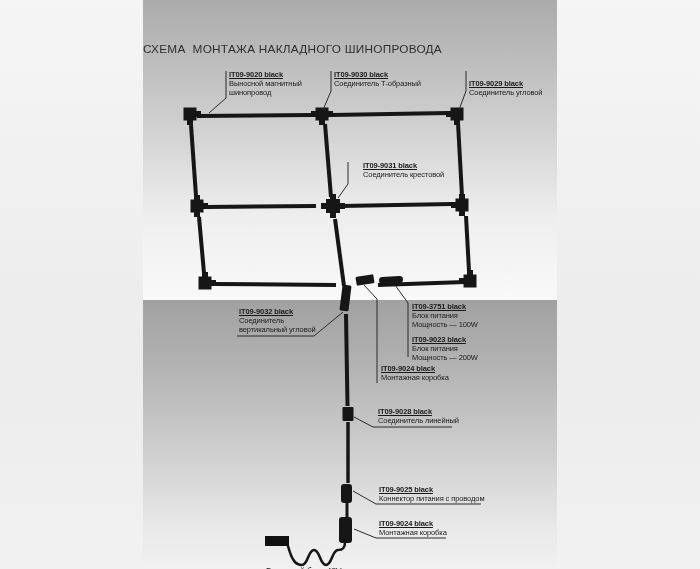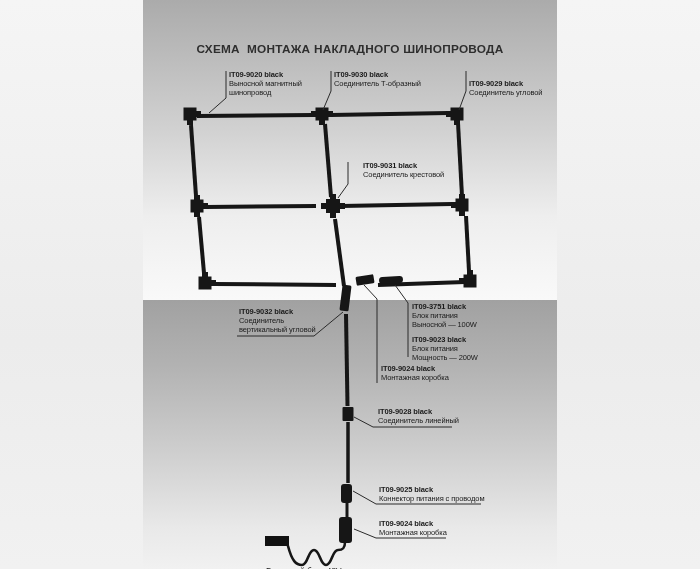--- a/index.html
+++ b/index.html
@@ -11,29 +11,29 @@
   .photo-upper{
     position:absolute;left:143px;top:0;width:414px;height:300px;
     background:linear-gradient(180deg,#ababab 0%,#b9b9b9 16%,#d2d2d2 44%,#eeeeee 72%,#f9f9f9 100%);
   }
   .photo-lower{
     position:absolute;left:143px;top:300px;width:414px;height:269px;
     background:linear-gradient(180deg,#a1a1a1 0%,#b2b2b2 24%,#cdcdcd 55%,#e9e9e9 85%,#f1f1f1 100%);
   }
   .art{position:absolute;left:0;top:0;}
   .title{
-    position:absolute;left:143px;top:16px;width:414px;text-align:center;
-    color:#2e2e2e;font-weight:bold;font-size:11.8px;line-height:13.5px;
+    position:absolute;left:143px;top:16px;width:414px;text-align:left;
+    color:#2e2e2e;font-weight:normal;font-size:11.8px;line-height:13.5px;
     letter-spacing:.25px;white-space:pre;
   }
   .lbl{
     position:absolute;font-size:7.5px;line-height:9px;letter-spacing:-.1px;
     color:#1a1a1a;white-space:nowrap;
   }
-  .lbl .part{font-weight:bold;}
+  .lbl .part{font-weight:bold;text-decoration:underline;}
   .remote-lbl{
     position:absolute;left:266px;top:526px;font-size:8.3px;color:#151515;
     letter-spacing:0;white-space:nowrap;margin-top:40px;
   }
 </style>
 </head>
 <body>
 
 <div class="stage">
 
@@ -165,21 +165,21 @@
 
   <div class="lbl" style="left:239px;top:307px">
     <div class="part">IT09-9032 black</div>
     <div class="desc">Соединитель</div>
     <div class="desc">вертикальный угловой</div>
   </div>
 
   <div class="lbl" style="left:412px;top:302px">
     <div class="part">IT09-3751 black</div>
     <div class="desc">Блок питания</div>
-    <div class="desc">Выносной — 100W</div>
+    <div class="desc">Мощность — 100W</div>
   </div>
 
   <div class="lbl" style="left:412px;top:335px">
     <div class="part">IT09-9023 black</div>
     <div class="desc">Блок питания</div>
     <div class="desc">Мощность — 200W</div>
   </div>
 
   <div class="lbl" style="left:381px;top:364px">
     <div class="part">IT09-9024 black</div>

